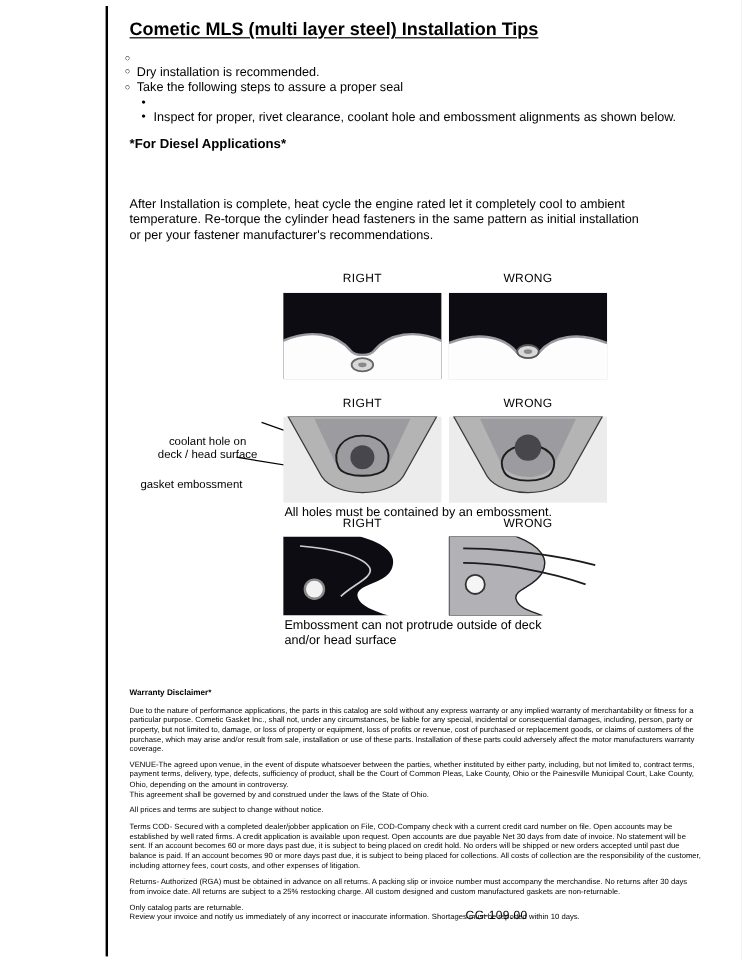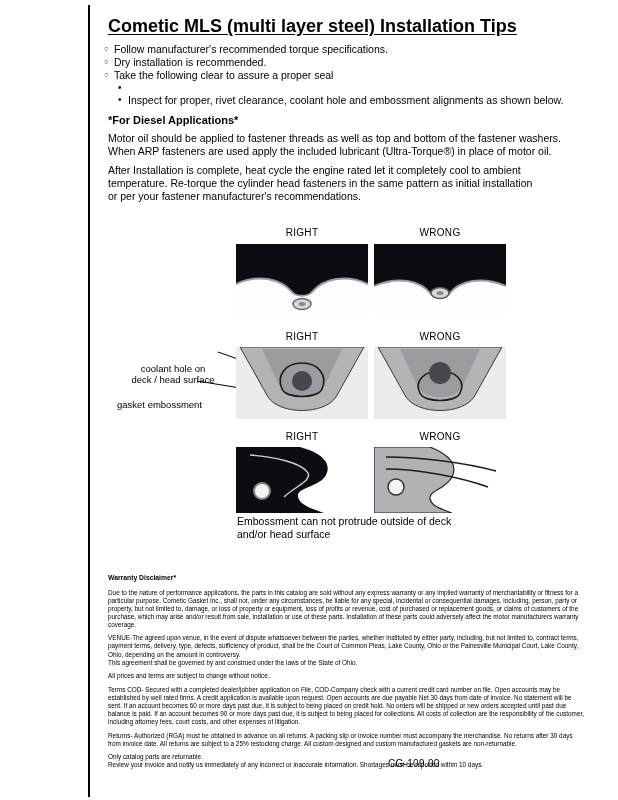--- a/index.html
+++ b/index.html
@@ -3,21 +3,21 @@
 <meta charset="utf-8">
 <style>
   * { margin:0; padding:0; box-sizing:border-box; }
   html,body { background:#e8e8e8; }
   body { font-family:"Liberation Sans", sans-serif; color:#000; }
   .page { position:relative; width:618px; height:800px; background:#ffffff; margin:0 auto; overflow:hidden; }
   .abs { position:absolute; }
 
   .vrule { left:88px; top:5px; width:2px; height:792px; background:#000; }
 
-  .title { left:108px; top:16px; font-size:18px; font-weight:bold; text-decoration:underline; text-underline-offset:2px; }
+  .title { left:108px; top:16px; font-size:15px; font-weight:bold; text-decoration:underline; text-underline-offset:2px; }
 
   .bullets { left:104px; top:43px; font-size:10.5px; line-height:1.18; }
   .brow { display:flex; margin-bottom:0.5px; }
   .bmark { width:10px; font-size:7.5px; padding-top:2px; flex:none; }
   .sub { margin-left:14px; }
   .submark { width:10px; font-size:10px; flex:none; }
 
   .heading { left:108px; top:114px; font-size:11px; font-weight:bold; }
   .para { left:108px; width:505px; font-size:10.5px; line-height:1.22; white-space:pre-line; }
   .p1 { top:132px; }
@@ -43,42 +43,39 @@
 
 <div class="page">
 
   <div class="abs vrule"></div>
 
   <div class="abs title">Cometic MLS (multi layer steel) Installation Tips</div>
 
   <div class="abs bullets">
     <div class="brow">
       <span class="bmark">○</span>
-      <span>Follow manufacturer's recommended torque specifications.</span>
     </div>
     <div class="brow">
       <span class="bmark">○</span>
       <span>Dry installation is recommended.</span>
     </div>
     <div class="brow">
       <span class="bmark">○</span>
-      <span>Take the following clear to assure a proper seal</span>
+      <span>Take the following steps to assure a proper seal</span>
     </div>
     <div class="brow sub">
       <span class="submark">•</span>
     </div>
     <div class="brow sub">
       <span class="submark">•</span>
       <span>Inspect for proper, rivet clearance, coolant hole and embossment alignments as shown below.</span>
     </div>
   </div>
 
   <div class="abs heading">*For Diesel Applications*</div>
-  <div class="abs para p1">Motor oil should be applied to fastener threads as well as top and bottom of the fastener washers.
-When ARP fasteners are used apply the included lubricant (Ultra-Torque®) in place of motor oil.</div>
   <div class="abs para p2">After Installation is complete, heat cycle the engine rated let it completely cool to ambient
 temperature. Re-torque the cylinder head fasteners in the same pattern as initial installation
 or per your fastener manufacturer's recommendations.</div>
 
   <div class="abs dlabel" style="left:236px; top:227px;">RIGHT</div>
   <div class="abs dlabel" style="left:374px; top:227px;">WRONG</div>
 
   <div class="abs panel" style="left:236px; top:244px;">
     <svg viewBox="0 0 132 72" width="132" height="72">
       <rect width="132" height="72" fill="#0c0c12"></rect>
@@ -121,20 +118,21 @@
   </div>
   <div class="abs panel" style="left:374px; top:347px;">
     <svg viewBox="0 0 132 72" width="132" height="72">
       <rect width="132" height="72" fill="#ececec"></rect>
       <path d="M4,0 L128,0 L100,50 C88,68 44,68 32,50 Z" fill="#b4b4b4" stroke="#3a3a3a" stroke-width="1"></path>
       <path d="M26,2 L106,2 L88,40 C80,54 52,54 44,40 Z" fill="#9c9ca0"></path>
       <path d="M66,24 C82,24 92,34 86,46 C82,56 50,56 46,46 C40,34 50,24 66,24 Z" fill="none" stroke="#1c1c1c" stroke-width="1.6"></path>
       <circle cx="66" cy="26" r="11" fill="#46464c"></circle>
     </svg>
   </div>
+  <div class="abs caption" style="top:421px;">All holes must be contained by an embossment.</div>
 
   <div class="abs dlabel" style="left:236px; top:431px;">RIGHT</div>
   <div class="abs dlabel" style="left:374px; top:431px;">WRONG</div>
 
   <div class="abs panel" style="left:236px; top:447px;">
     <svg viewBox="0 0 132 66" width="132" height="66">
       <rect width="132" height="66" fill="#ffffff"></rect>
       <path d="M0,0 L64,0 C86,6 96,16 90,28 C84,40 60,40 62,50 C64,58 76,62 88,66 L0,66 Z" fill="#0c0c12"></path>
       <path d="M14,8 C40,10 66,16 72,26 C76,34 58,40 48,50" fill="none" stroke="#cfcfcf" stroke-width="1.4"></path>
       <circle cx="26" cy="44" r="8" fill="#f2f2f2" stroke="#888" stroke-width="2"></circle>

